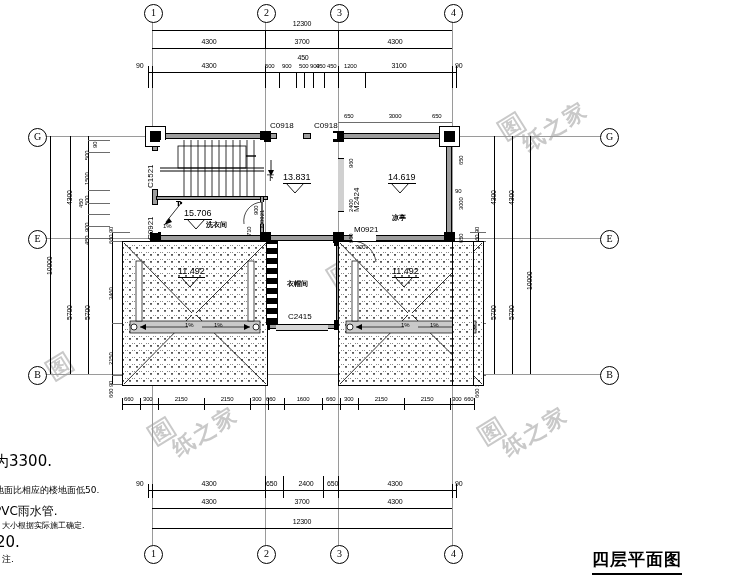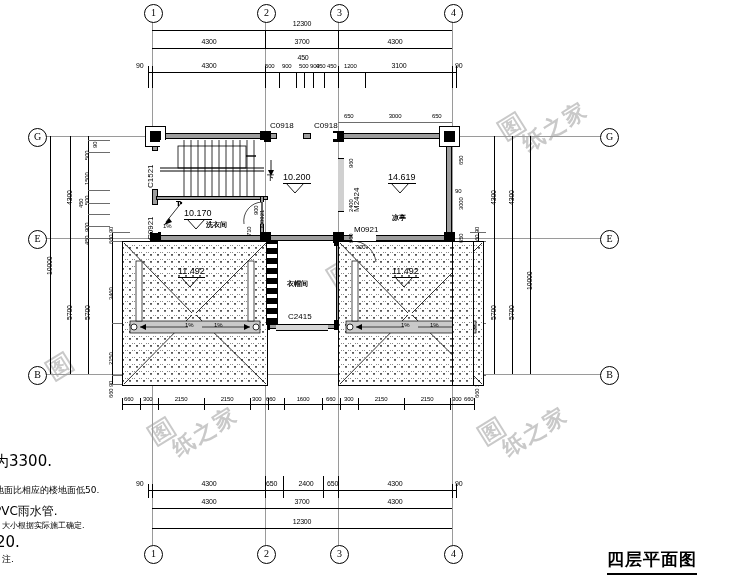--- a/index.html
+++ b/index.html
@@ -333,28 +333,28 @@
     <line x1="0" y1="31" x2="104" y2="31" stroke="#000" stroke-width="1"></line>
     <line x1="86" y1="16" x2="96" y2="16" stroke="#000" stroke-width="1.4"></line>
   </svg>
   <div class="cn" style="left:267px;top:174px;font-size:7px;">下</div>
   <svg class="abs" style="left:268px;top:160px;" width="7" height="16">
     <line x1="3" y1="0" x2="3" y2="13" stroke="#000" stroke-width="0.9"></line>
     <polygon points="3,16 0,10 6,10" fill="#000"></polygon>
   </svg>
 
   <div class="lvl" style="left:283px;top:172px;">
-    <span class="u">10.200</span>
+    <span class="u">13.831</span>
   </div>
   <svg class="tri" style="left:286px;top:183px;" width="18" height="11">
     <polyline points="0,0 9,10 18,0" fill="none" stroke="#000" stroke-width="0.9"></polyline>
   </svg>
 
   <div class="lvl" style="left:184px;top:208px;">
-    <span class="u">10.170</span>
+    <span class="u">15.706</span>
   </div>
   <svg class="tri" style="left:187px;top:219px;" width="18" height="11">
     <polyline points="0,0 9,10 18,0" fill="none" stroke="#000" stroke-width="0.9"></polyline>
   </svg>
   <div class="cn" style="left:206px;top:221px;">洗衣间</div>
 
   <div class="lvl" style="left:388px;top:172px;">
     <span class="u">14.619</span>
   </div>
   <svg class="tri" style="left:391px;top:183px;" width="18" height="11">
@@ -490,15 +490,15 @@
   <div class="hl" style="left:152px;top:528px;width:300px;"></div>
   <div class="dim c" style="left:272px;top:518px;width:60px;">12300</div>
 
   <div class="note" style="left:-6px;top:452px;font-size:15px;">为3300.</div>
   <div class="note" style="left:-14px;top:484px;font-size:9px;">楼地面比相应的楼地面低50.</div>
   <div class="note" style="left:-6px;top:503px;font-size:12px;">PVC雨水管.</div>
   <div class="note" style="left:2px;top:520px;font-size:8px;">大小根据实际施工确定.</div>
   <div class="note" style="left:-4px;top:533px;font-size:15px;">20.</div>
   <div class="note" style="left:2px;top:553px;font-size:9px;">注.</div>
 
-  <div class="title" style="left:607px;top:548px;">四层平面图</div>
+  <div class="title" style="left:592px;top:548px;">四层平面图</div>
 
 </div>
 
 </body></html>

